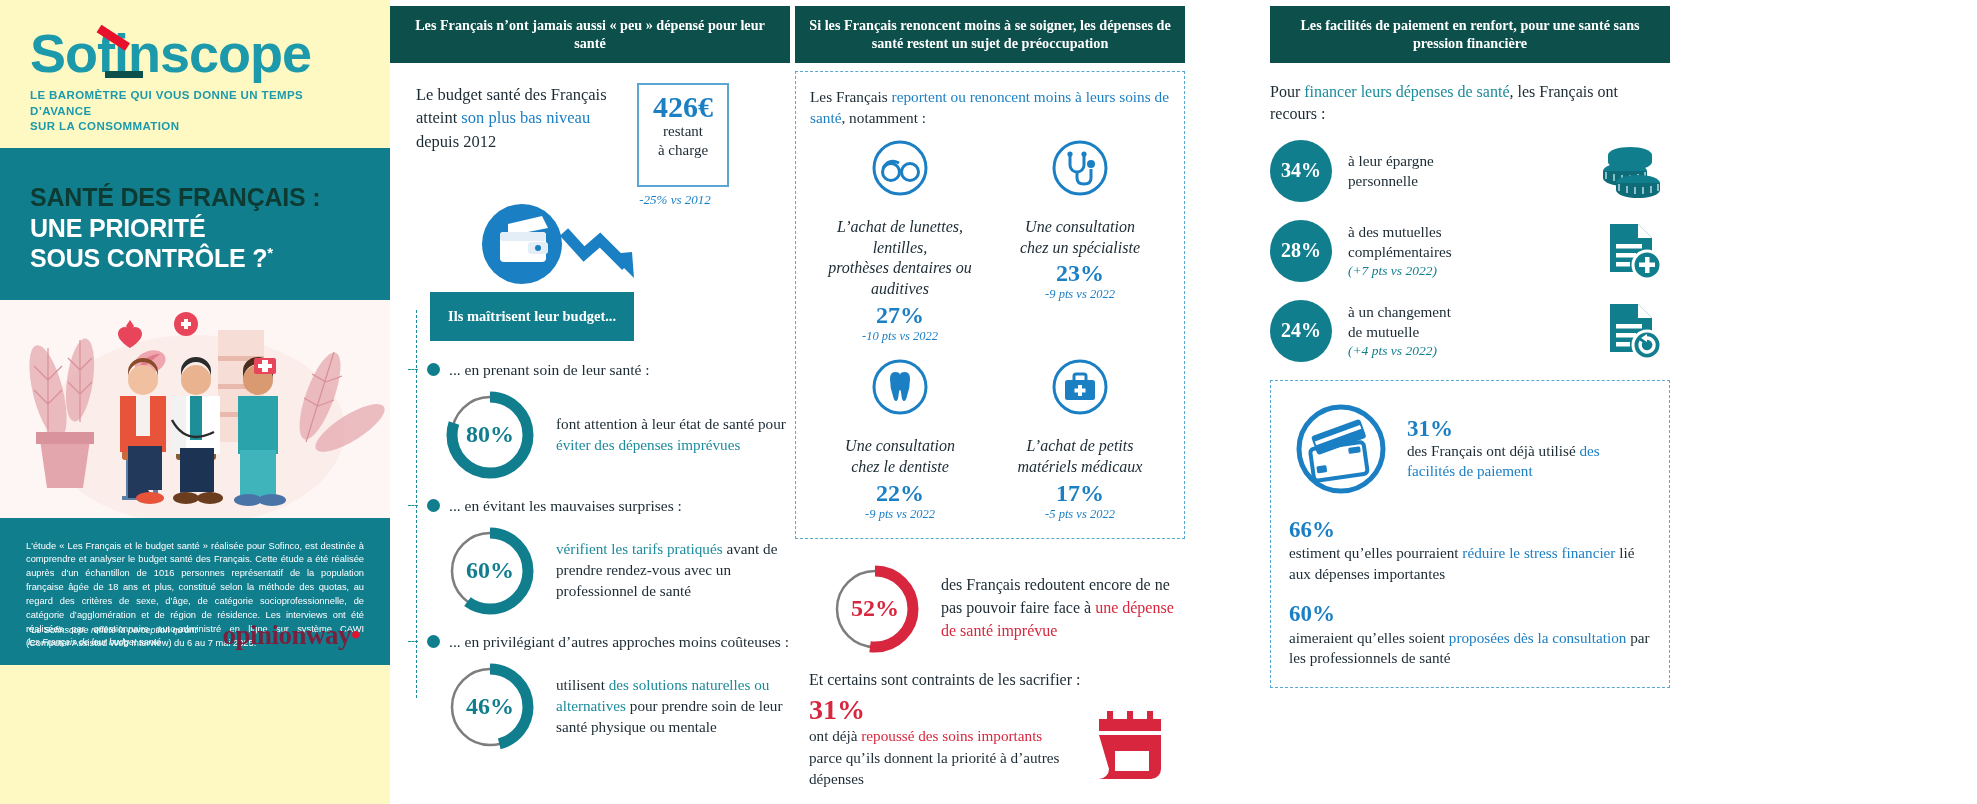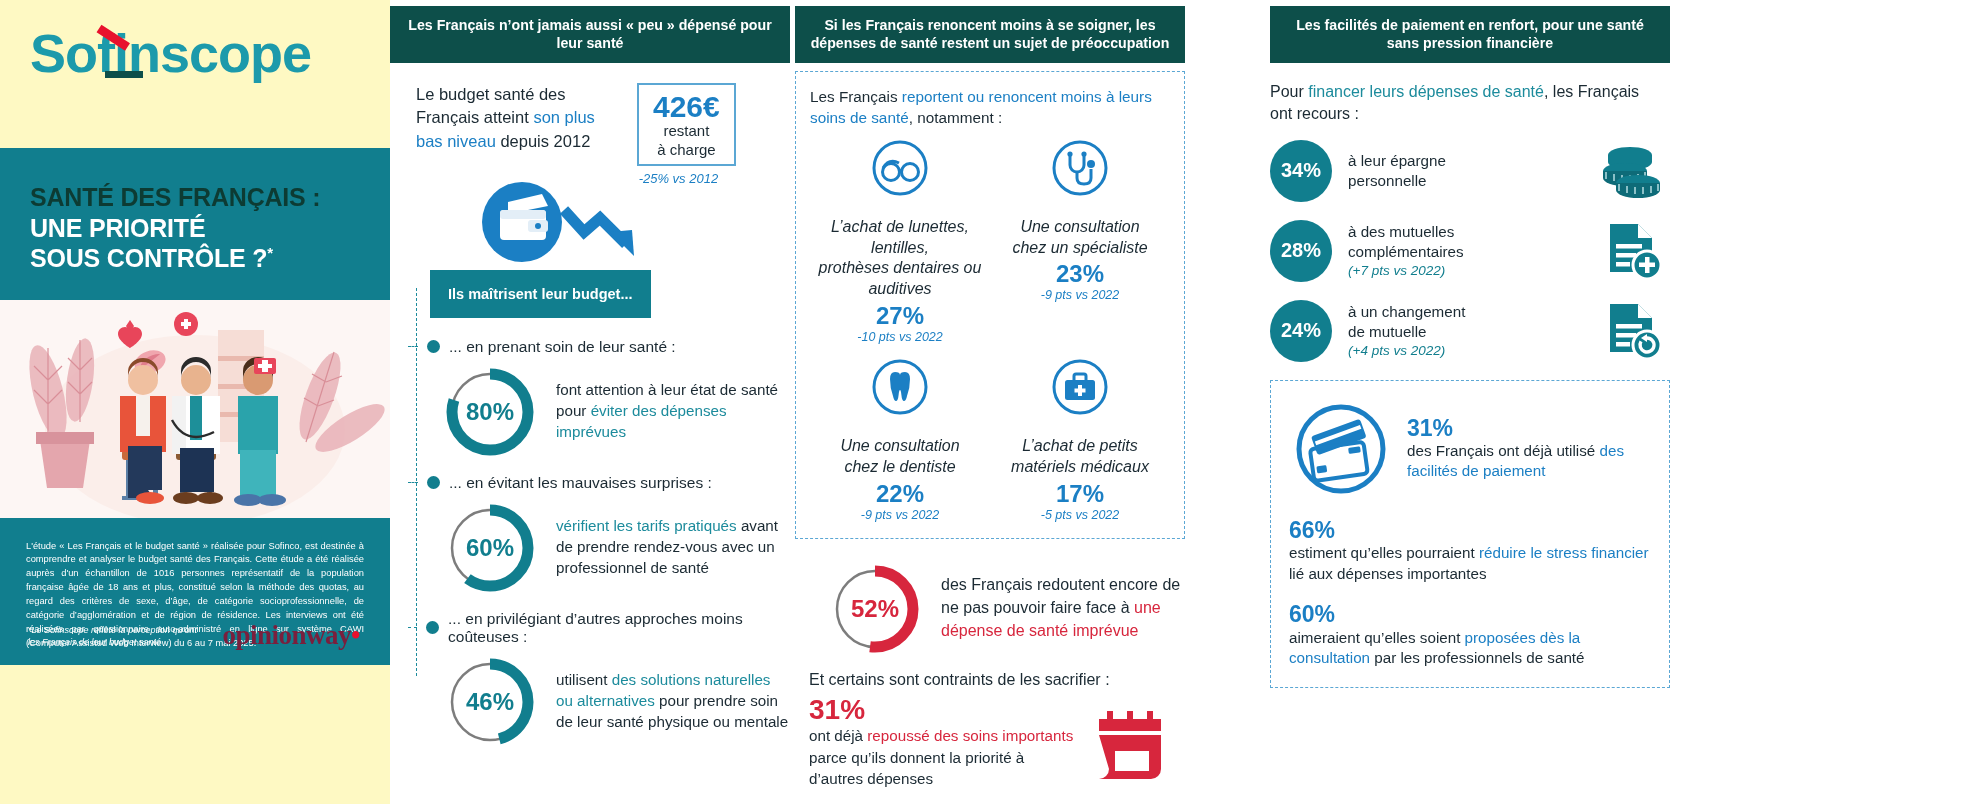--- a/index.html
+++ b/index.html
@@ -27,39 +27,39 @@
   .teal-title h1 .sup { font-size:15px; vertical-align:super; }
 
   .illus { height:218px; background:#fdf6f4; position:relative; overflow:hidden; }
   .bottom-teal { background:#117e8e; flex:1; padding:22px 26px 14px 26px; position:relative; }
   .methodo { color:#ffffff; font-size:9.3px; line-height:1.5; text-align:justify; }
   .footnote { position:absolute; left:28px; bottom:16px; color:#ffffff; font-size:9px; font-style:italic; line-height:1.4; }
   .ow-logo { position:absolute; right:30px; bottom:14px; color:#7a1f3d; font-family:"Liberation Serif", serif; font-weight:bold; font-size:27px; letter-spacing:-0.5px; }
   .ow-logo .dot { color:#e8112d; }
 
   
-  .col { position:relative; padding:0; }
+  .col { position:relative; padding:0;font-family:Liberation Serif, serif; }
   .col2 { width:400px; flex:0 0 400px; }
   .col3 { width:390px; flex:0 0 390px; margin-left:5px;}
   .col4 { width:400px; flex:0 0 400px; margin-left:85px;}
 
   .col-header {
     background:#0d4f4a; color:#fff; font-size:14.2px; font-weight:bold;
     text-align:center; line-height:1.3; padding:10px 14px; margin-top:6px;
   }
   .col3 .col-header { padding:10px 10px; }
 
   
   .budget-row { display:flex; padding:20px 10px 0 26px; }
   .budget-txt { font-size:16.5px; line-height:1.42; color:#1b2a33; width:205px; }
   .accent-blue { color:#1b7fc4; }
   .accent-teal { color:#1c8b9c; }
   .accent-red  { color:#d7263d; }
 
-  .box426 { border:2px solid #5ba7d4; padding:6px 14px 4px 14px; text-align:center; margin-left:16px; height:fit-content; }
+  .box426 { border:2px solid #5ba7d4; padding:6px 14px 25px 14px; text-align:center; margin-left:16px; height:fit-content; }
   .box426 .big { color:#1b7fc4; font-size:30px; font-weight:bold; line-height:1.05; }
   .box426 .sm  { font-size:15px; line-height:1.25; color:#1b2a33; }
   .vs2012 { text-align:center; font-size:13px; font-style:italic; color:#1b7fc4; margin-top:5px; }
 
   .wallet-wrap { position:relative; margin:-6px 0 0 88px; }
 
   .pill { display:inline-block; background:#117e8e; color:#fff; font-size:14.5px; font-weight:bold; padding:16px 18px; }
   .dashed-l { border-left:1.6px dashed #1c8b9c; position:absolute; }
 
   .bullet-row { display:flex; align-items:center; gap:9px; font-size:15.5px; color:#1b2a33; }
@@ -108,20 +108,24 @@
 </head>
 <body>
 
 <div class="page">
 
   <div class="left-col">
 
     <div class="logo-zone">
       <div class="logo-word">
         <span>S</span><span class="logo-o-wrap">o<span class="logo-tick"></span><span class="logo-underline"></span></span><span>finscope</span>
+      </div>
+      <div class="logo-tag">
+        <div>LE BAROMÈTRE QUI VOUS DONNE UN TEMPS D’AVANCE</div>
+        <div>SUR LA CONSOMMATION</div>
       </div>
     </div>
 
     <div class="teal-title">
       <h1>
         <span>SANTÉ DES FRANÇAIS :</span>
         <span class="white">UNE PRIORITÉ</span>
         <span class="white"><span>SOUS CONTRÔLE ?</span><span class="sup">*</span></span>
       </h1>
     </div>

